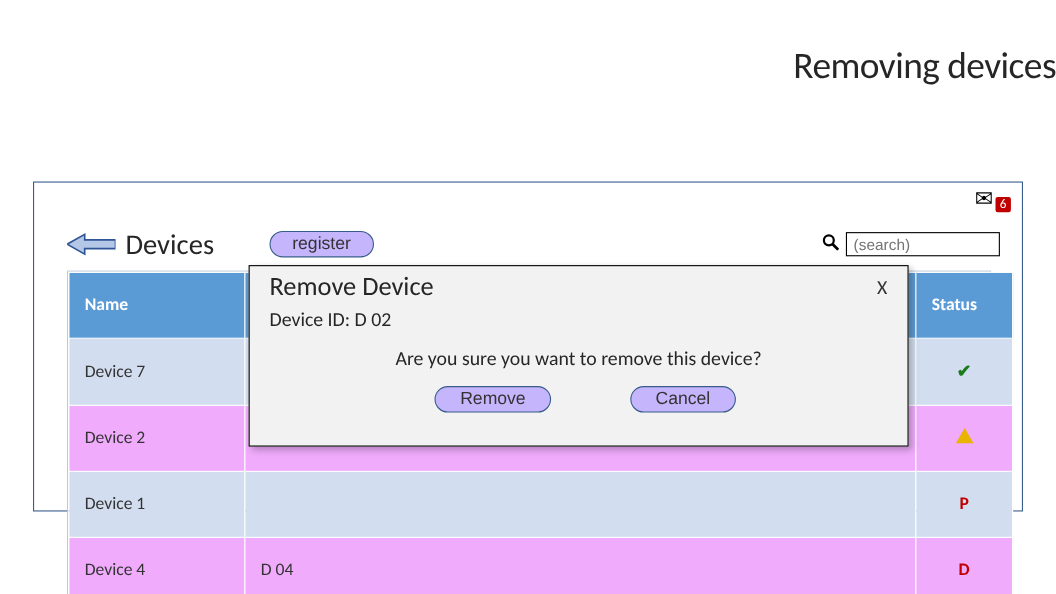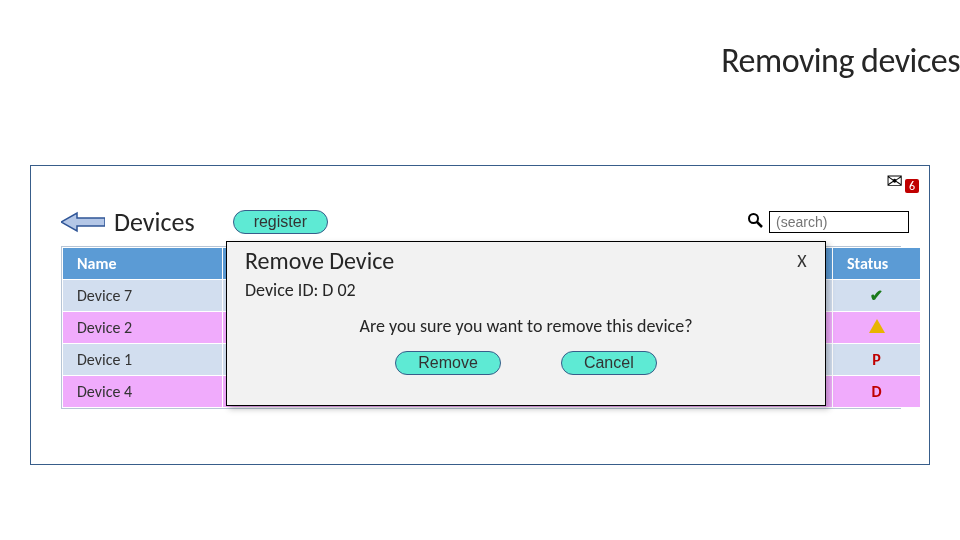--- a/index.html
+++ b/index.html
@@ -14,35 +14,35 @@
   .panel-top-right { position: absolute; right: 10px; top: 5px; display: flex; align-items: flex-start; gap: 2px; }
   .mail-icon { font-size: 20px; line-height: 1; color: #000; }
   .badge { background: #c00000; color: #fff; font-size: 12px; padding: 0 4px; border-radius: 2px; margin-top: 8px; }
 
   .header-row { position: absolute; left: 30px; top: 40px; right: 20px; display: flex; align-items: center; gap: 9px; }
   .back-arrow { width: 44px; height: 22px; }
   .back-arrow svg { display:block; }
   .dev-title { font-size: 26px; font-weight: 400; color: #262626; flex: 0 0 auto; }
   .spacer1 { flex: 0 0 20px; }
   .btn-rounded {
-    border: 1.5px solid #385d8a; border-radius: 12px; background: #5eead4;
-    padding: 2px 20px; font-size: 16px; color: #333;
+    border: 1.5px solid #385d8a; border-radius: 12px; background: #c4b5fd;
+    padding: 2px 20px; font-size: 16px; color: #333; margin-left: 12px;
   }
   .header-right { margin-left: auto; display: flex; align-items: center; gap: 6px; }
   .search-icon { font-size: 16px; color: #000; }
   .search-input {
     border: 1.5px solid #000; width: 140px; padding: 2px 6px; font-size: 14px; color: #777;
   }
 
   .grid {
     position: absolute; left: 30px; top: 80px; width: 840px;
     border: 1px solid #b7c5d6;
   }
   .grid table { width: 100%; border-collapse: collapse; table-layout: fixed; }
-  .grid th, .grid td { border: 1px solid #fff; padding: 6px 14px; font-size: 16px; text-align: left; vertical-align: middle; }
+  .grid th, .grid td { border: 1px solid #fff; padding: 20px 14px; font-size: 16px; text-align: left; vertical-align: middle; }
   .grid th { background: #5b9bd5; color: #fff; font-weight: 600; }
   .grid tr.odd td { background: #d2deef; }
   .grid tr.even td { background: #f0abfc; }
   .col-name { width: 160px; }
   .col-id { width: 610px; }
   .col-status { width: 88px; text-align: center; }
   td.col-status { text-align: center; }
   .check { color: #1a7a1a; font-weight: bold; }
   .warn-tri { display:inline-block; width:0; height:0; border-left:8px solid transparent; border-right:8px solid transparent; border-bottom:14px solid #e8b400; }
   .stat-p { color: #c00000; font-weight: 600; }

